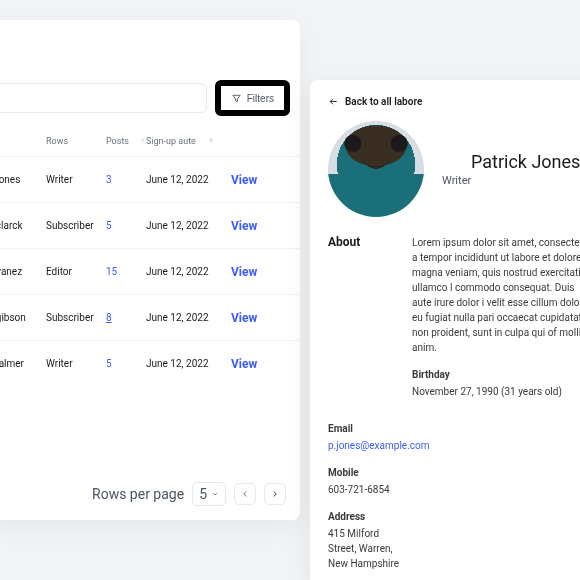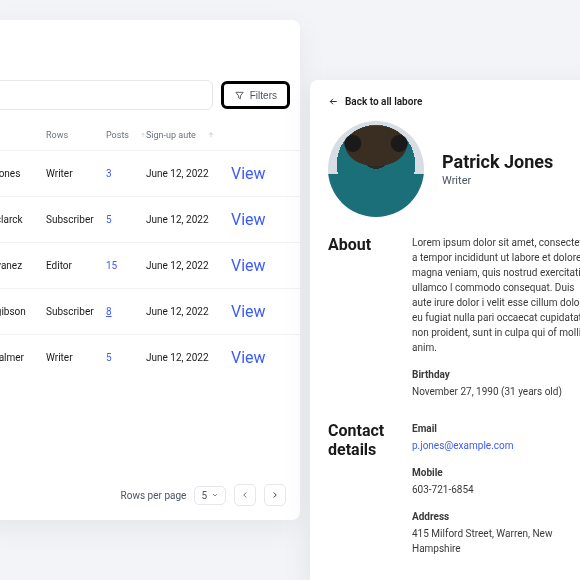--- a/index.html
+++ b/index.html
@@ -31,23 +31,23 @@
   gap: 8px;
   padding: 60px 10px 10px 10px;
 }
 .search-placeholder {
   flex: 1;
   height: 30px;
   border: 1px solid #e5e7eb;
   border-radius: 6px;
 }
 .filters-btn {
-  height: 28px;
+  height: 36px;
   padding: 8px 10px;
-  border: 3px solid #000000;
+  border: 6px solid #000000;
   border-radius: 6px;
   display: flex;
   align-items: center;
   gap: 5px;
   font-size: 10px;
   color: #4b5563;
   background: #fff;
   cursor: pointer;
 }
 .filters-btn svg { width: 11px; height: 11px; }
@@ -74,32 +74,33 @@
   border-top: 1px solid #f1f2f4;
   font-size: 10px;
 }
 .posts-link {
   color: #3b5bfd;
   cursor: pointer;
 }
 .posts-link.underline { text-decoration: underline; }
 .view-link {
   color: #3b5bfd;
-  font-size: 16px;
-  cursor: pointer;
+  font-size: 12px;
+  cursor: pointer;
+  font-weight: bold;
 }
 
 .pagination {
   position: absolute;
   bottom: 14px;
   right: 14px;
   display: flex;
   align-items: center;
   gap: 8px;
-  font-size: 10px;
+  font-size: 14px;
   color: #4b5563;
 }
 .select-box {
   display: flex;
   align-items: center;
   gap: 4px;
   border: 1px solid #e5e7eb;
   border-radius: 5px;
   padding: 3px 6px;
   cursor: pointer;
@@ -168,31 +169,31 @@
     radial-gradient(circle at 70% 28%, #1a1a1a 0 8px, transparent 9px),
     radial-gradient(ellipse 60px 40px at 50% 30%, #3a2e22 0 30px, transparent 31px);
 }
 .avatar::after {
   content: "";
   position: absolute;
   left: 0; right: 0; bottom: 0;
   height: 45%;
   background: #1a6f78;
 }
-.profile-name { font-size: 18px; font-weight: 700; }
+.profile-name { font-size: 18px; font-weight: 400; margin-left: 29px; }
 .profile-role { font-size: 11px; color: #4b5563; margin-top: 2px; }
 
 .section {
   display: grid;
   grid-template-columns: 72px 1fr;
   gap: 12px;
   margin-bottom: 22px;
 }
 .section-title {
-  font-size: 16px;
+  font-size: 12px;
   font-weight: 700;
 }
 .section-body {
   font-size: 10px;
   color: #3a3a3a;
   line-height: 1.5;
 }
 .field-label {
   font-size: 10px;
   font-weight: 700;
@@ -317,21 +318,20 @@
   <div class="section">
     <div class="section-title">About</div>
     <div class="section-body">
       <div>Lorem ipsum dolor sit amet, consectetur a tempor incididunt ut labore et dolore magna veniam, quis nostrud exercitation ullamco l commodo consequat. Duis aute irure dolor i velit esse cillum dolore eu fugiat nulla pari occaecat cupidatat non proident, sunt in culpa qui of mollit anim.</div>
       <div class="field-label">Birthday</div>
       <div class="field-value">November 27, 1990 (31 years old)</div>
     </div>
   </div>
 
   <div class="section">
-    <div class="section-title">Contact details</div>
     <div class="section-body">
       <div class="field-label">Email</div>
       <div class="field-value link-blue">p.jones@example.com</div>
       <div class="field-label">Mobile</div>
       <div class="field-value">603-721-6854</div>
       <div class="field-label">Address</div>
       <div class="field-value">415 Milford Street, Warren, New Hampshire</div>
     </div>
   </div>
 </div>

